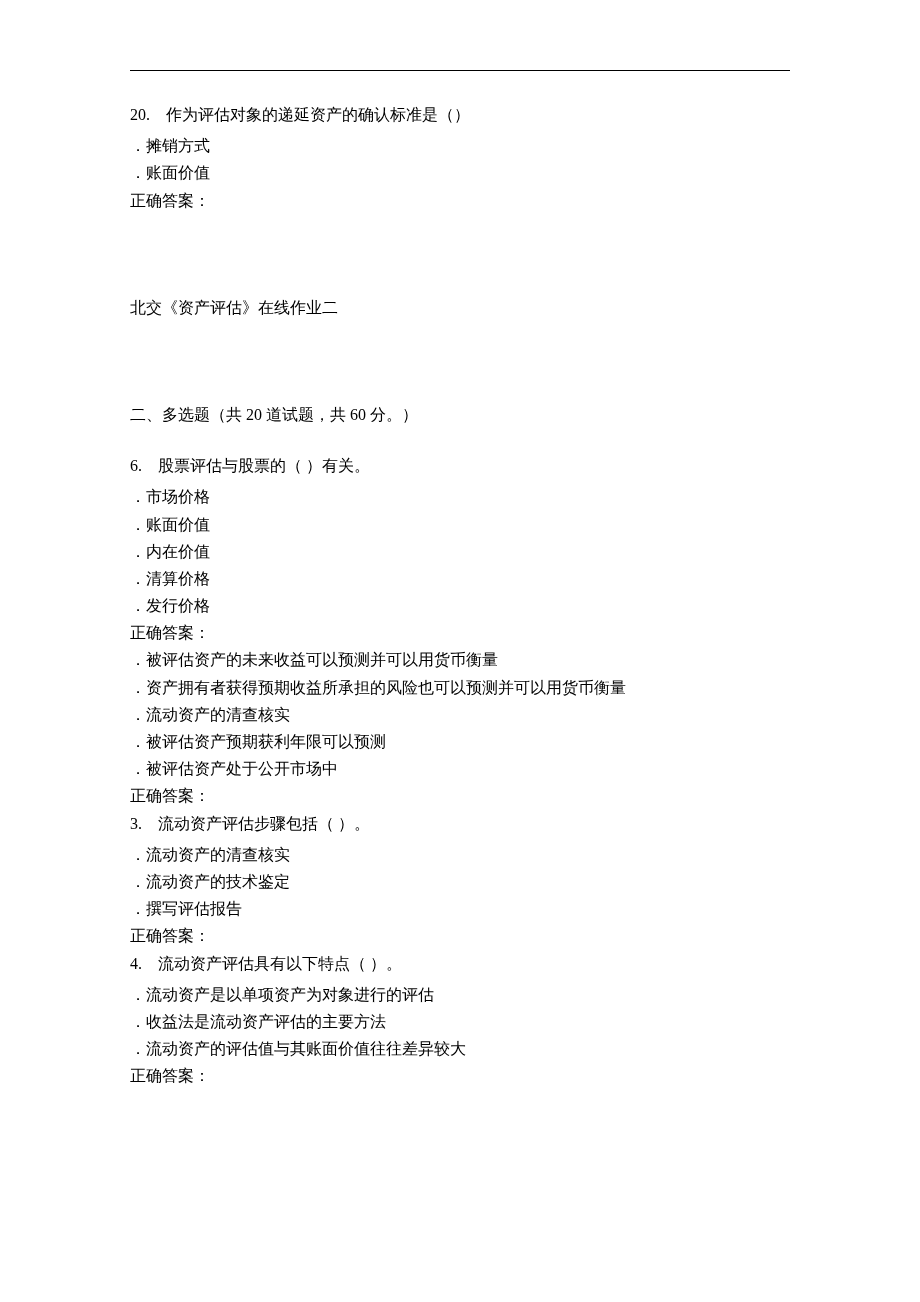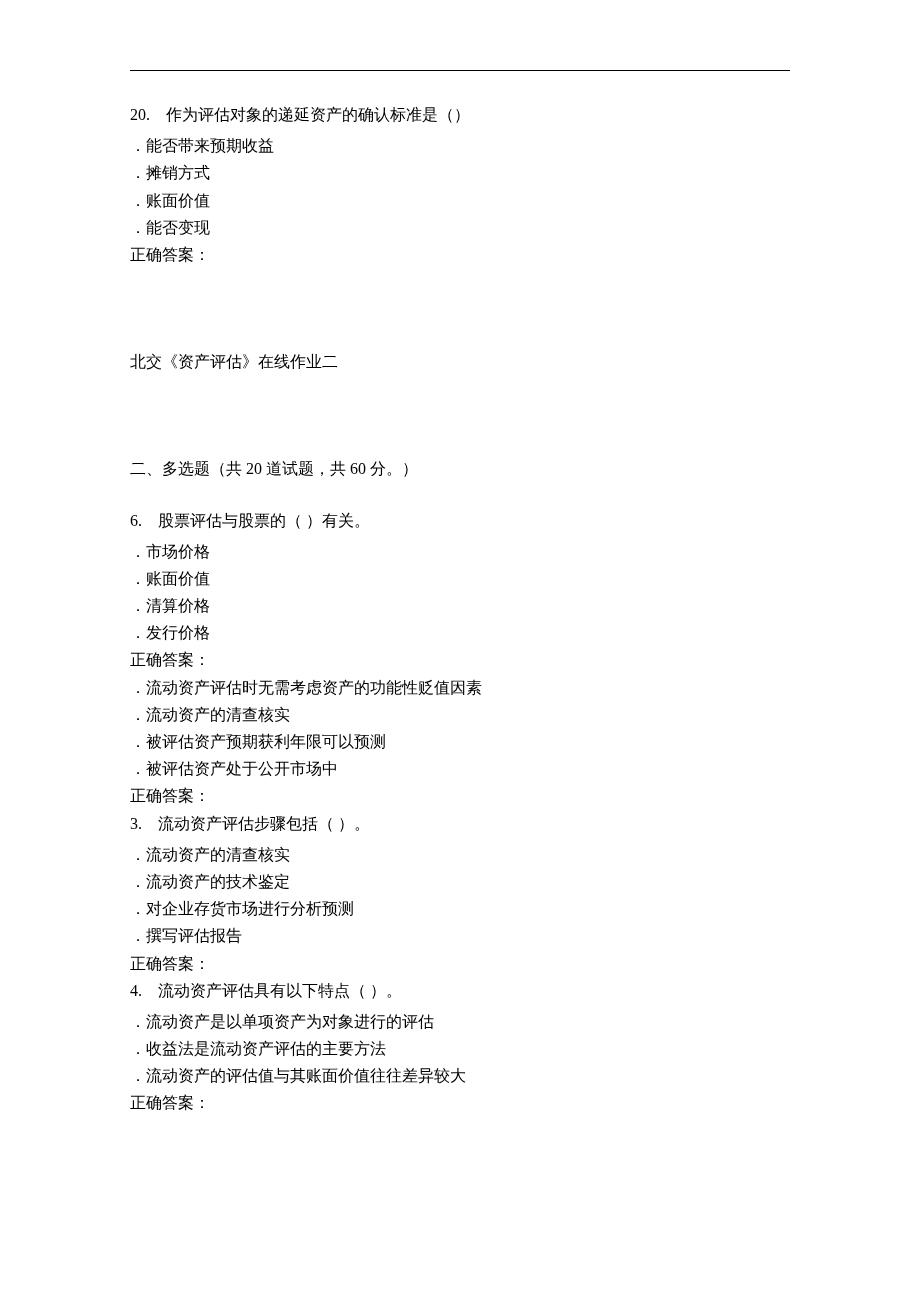--- a/index.html
+++ b/index.html
@@ -38,57 +38,56 @@
 </head>
 <body>
 
 <div class="page">
 
   <div class="hr-line"></div>
 
   <div class="block">
     <span>20.　作为评估对象的递延资产的确认标准是（）</span>
   </div>
-  <span class="opt">．能否带来预期收益</span>
   <span class="opt">．摊销方式</span>
   <span class="opt">．账面价值</span>
-  <span class="opt">．能否变现</span>
   <span class="opt">正确答案：</span>
 
   <div class="section-gap"></div>
 
   <div>北交《资产评估》在线作业二</div>
 
   <div class="section-gap"></div>
 
   <div>二、多选题（共 20 道试题，共 60 分。）</div>
 
   <div class="tiny-gap"></div>
 
   <div class="block">
     <span>6.　股票评估与股票的（ ）有关。</span>
   </div>
   <span class="opt">．市场价格</span>
   <span class="opt">．账面价值</span>
+  <span class="opt">．内在价值</span>
   <span class="opt">．清算价格</span>
   <span class="opt">．发行价格</span>
   <span class="opt">正确答案：</span>
 
-  <span class="opt">．流动资产评估时无需考虑资产的功能性贬值因素</span>
+  <span class="opt">．被评估资产的未来收益可以预测并可以用货币衡量</span>
+  <span class="opt">．资产拥有者获得预期收益所承担的风险也可以预测并可以用货币衡量</span>
   <span class="opt">．流动资产的清查核实</span>
   <span class="opt">．被评估资产预期获利年限可以预测</span>
   <span class="opt">．被评估资产处于公开市场中</span>
   <span class="opt">正确答案：</span>
 
   <div class="block">
     <span>3.　流动资产评估步骤包括（ ）。</span>
   </div>
   <span class="opt">．流动资产的清查核实</span>
   <span class="opt">．流动资产的技术鉴定</span>
-  <span class="opt">．对企业存货市场进行分析预测</span>
   <span class="opt">．撰写评估报告</span>
   <span class="opt">正确答案：</span>
 
   <div class="block">
     <span>4.　流动资产评估具有以下特点（ ）。</span>
   </div>
   <span class="opt">．流动资产是以单项资产为对象进行的评估</span>
   <span class="opt">．收益法是流动资产评估的主要方法</span>
   <span class="opt">．流动资产的评估值与其账面价值往往差异较大</span>
   <span class="opt">正确答案：</span>

